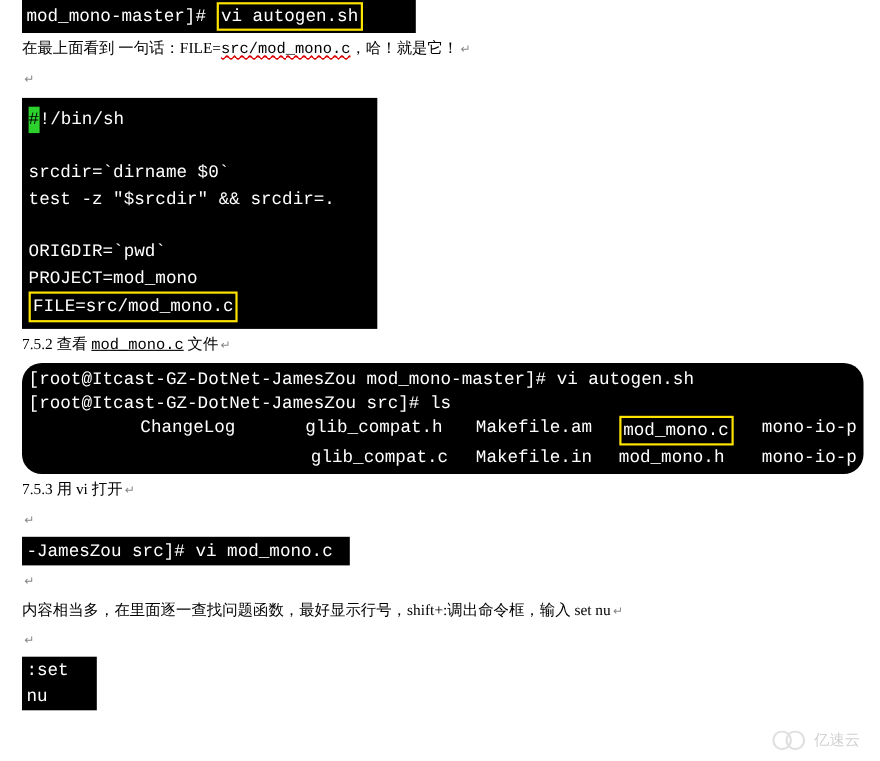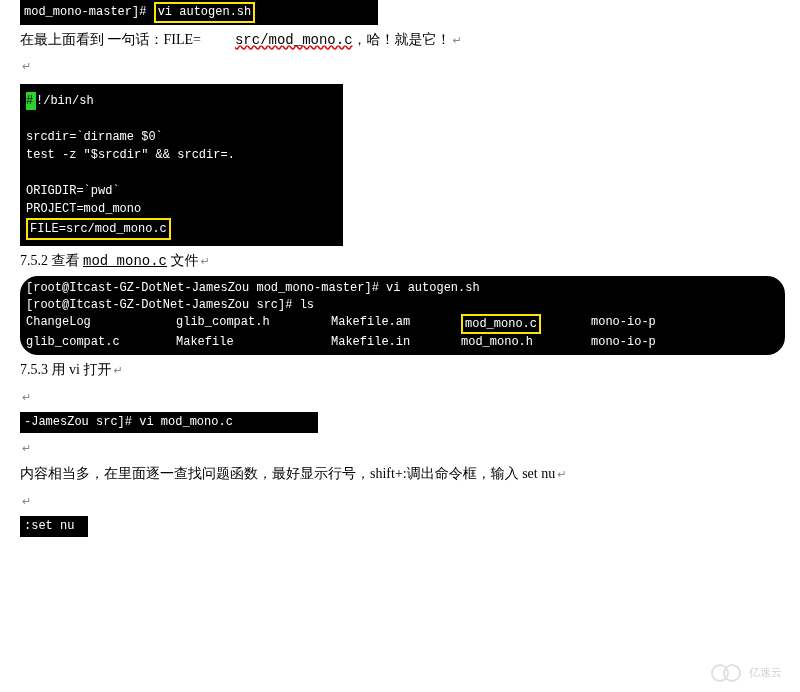--- a/index.html
+++ b/index.html
@@ -15,21 +15,21 @@
     margin: 4px 0 4px 20px;
     line-height: 1.6;
   }
   .mono {
     font-family: "Courier New", monospace;
   }
   .term {
     background: #000;
     color: #fff;
     font-family: "Courier New", monospace;
-    font-size: 12px;
+    font-size: 16px;
     line-height: 1.4;
     display: block;
   }
   .term-row1 {
     margin: 0 0 0 20px;
     width: 350px;
     padding: 2px 4px;
   }
   .term-block1 {
     margin: 6px 0 0 20px;
@@ -60,46 +60,46 @@
   }
   .green-cursor {
     background: #2dd12d;
     color: #000;
     display: inline-block;
     width: 10px;
   }
   .squiggle {
     text-decoration: underline wavy #d00;
     text-decoration-skip-ink: none;
-    margin-left: 34px;
   }
   .return-mark {
     color: #888;
     font-size: 11px;
     margin-left: 2px;
   }
   .cols {
     display: flex;
+    justify-content: flex-end;
   }
   .col {
     white-space: pre;
   }
   .watermark {
     position: fixed;
     right: 18px;
     bottom: 10px;
     opacity: 0.45;
     font-family: sans-serif;
   }
   .watermark .logo {
     display: inline-block;
     vertical-align: middle;
   }
   .watermark .txt {
-    font-size: 11px;
+    font-size: 14px;
     color: #999;
     margin-left: 4px;
     vertical-align: middle;
   }
   .circ {
     display: inline-block;
     width: 14px;
     height: 14px;
     border: 2px solid #bbb;
     border-radius: 50%;
@@ -140,21 +140,20 @@
   <div>[root@Itcast-GZ-DotNet-JamesZou src]# ls</div>
   <div class="cols">
     <span class="col" style="width:150px">ChangeLog</span>
     <span class="col" style="width:155px">glib_compat.h</span>
     <span class="col" style="width:130px">Makefile.am</span>
     <span class="col" style="width:130px"><span class="yellow-box">mod_mono.c</span></span>
     <span class="col">mono-io-p</span>
   </div>
   <div class="cols">
     <span class="col" style="width:150px">glib_compat.c</span>
-    <span class="col" style="width:155px">Makefile</span>
     <span class="col" style="width:130px">Makefile.in</span>
     <span class="col" style="width:130px">mod_mono.h</span>
     <span class="col">mono-io-p</span>
   </div>
 </div>
 
 <div class="line">
   <span>7.5.3 用 vi 打开</span><span class="return-mark">↵</span>
 </div>
 <div class="line"><span class="return-mark">↵</span></div>

